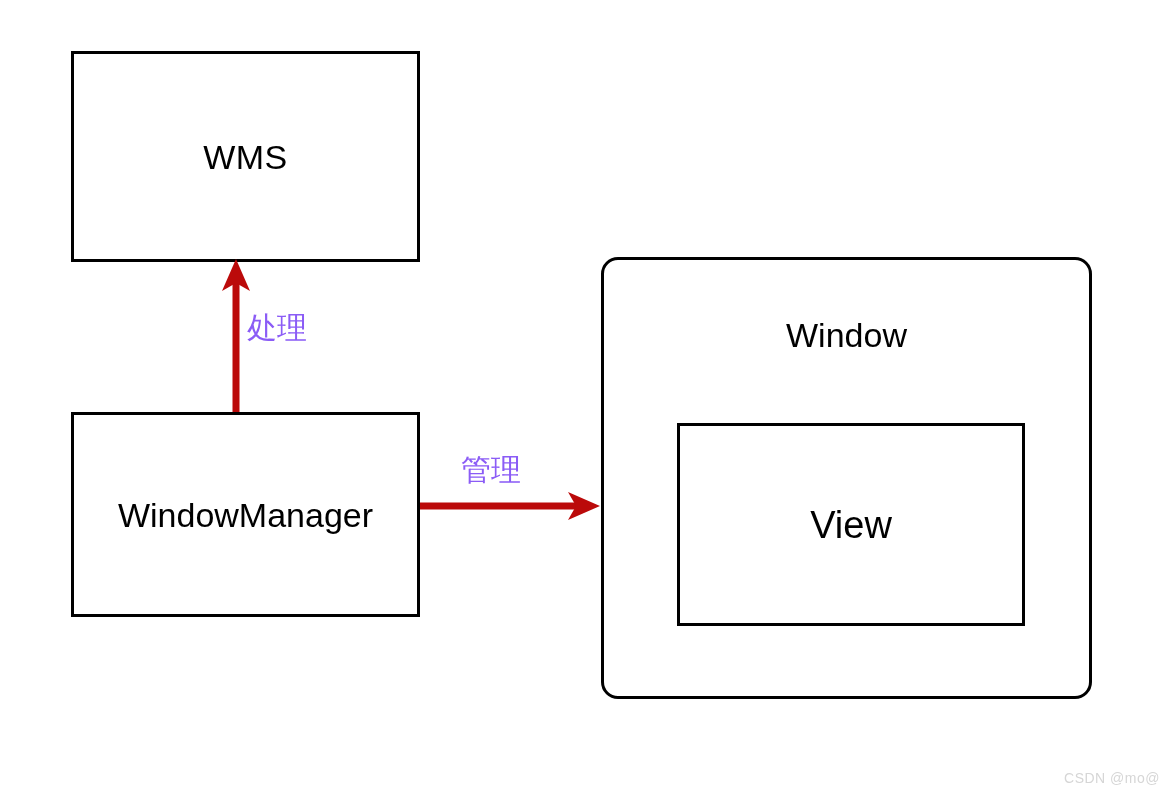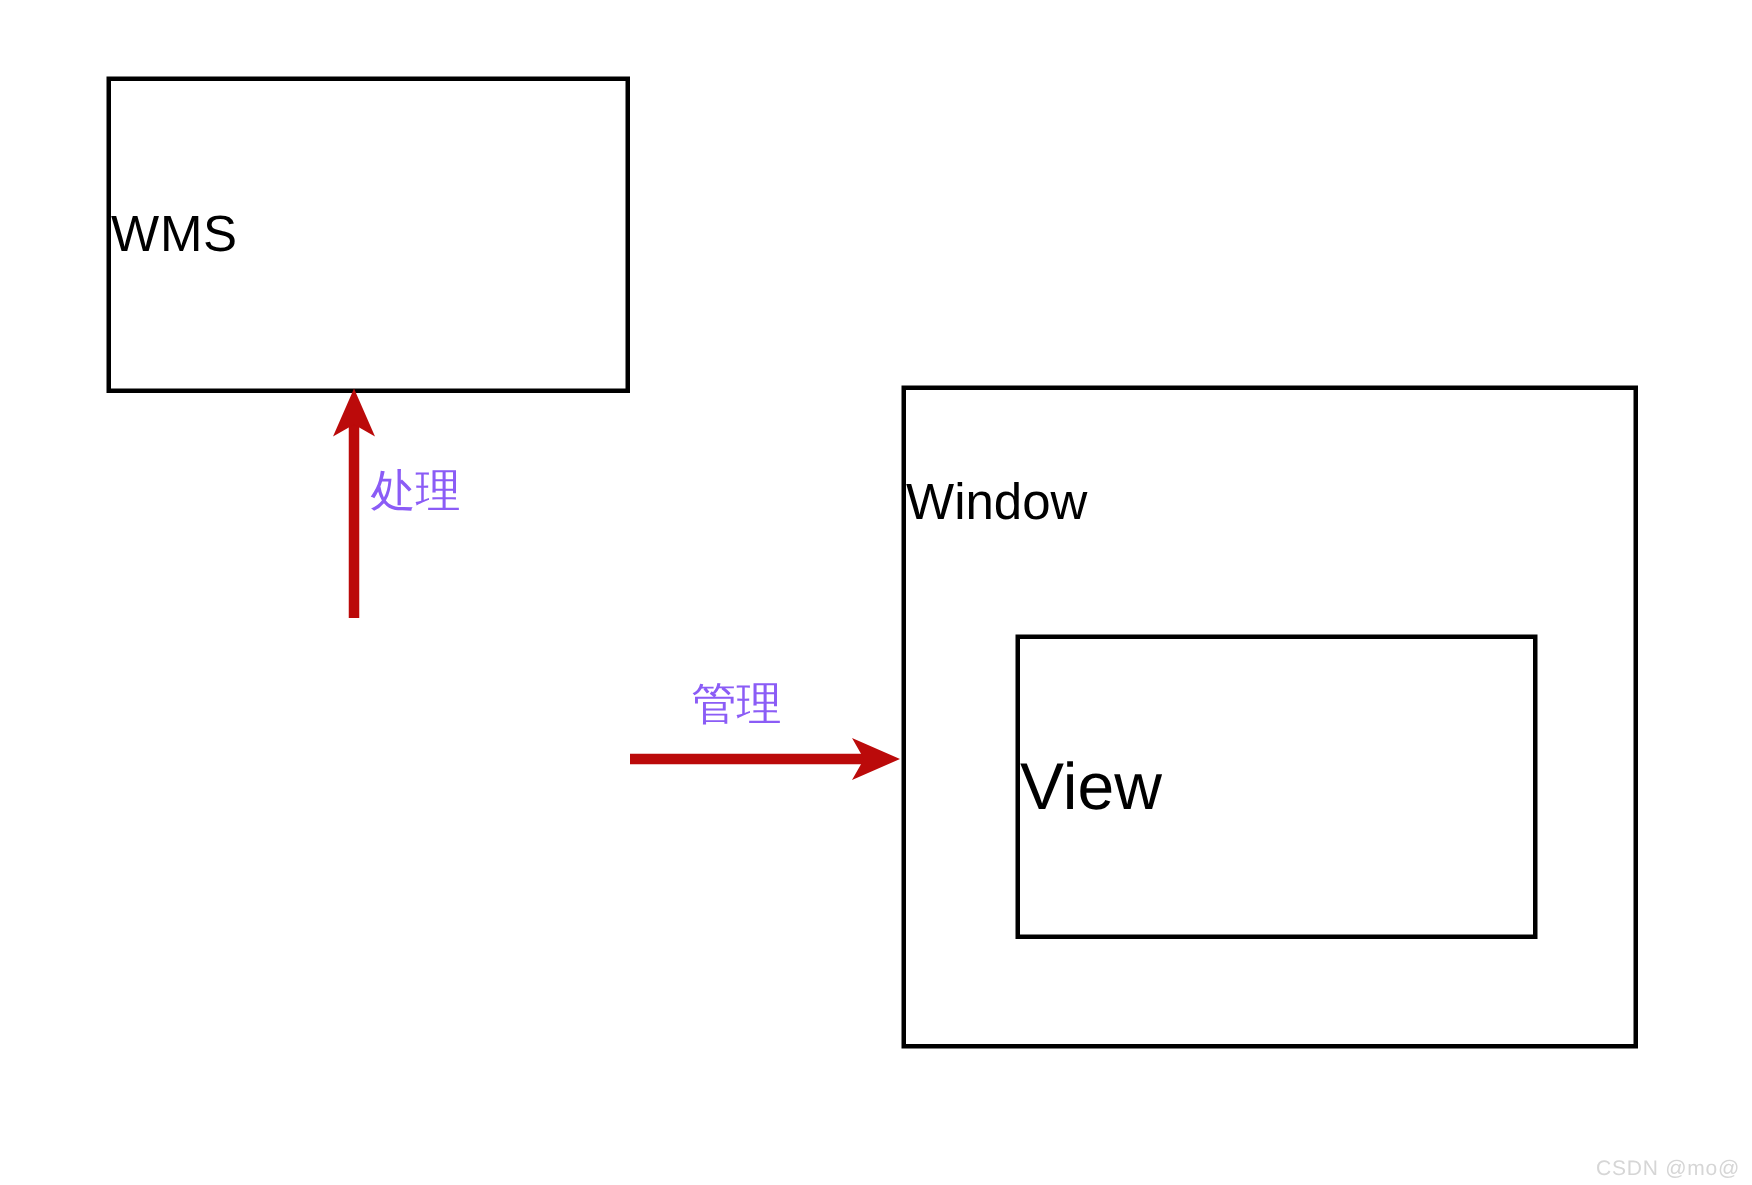--- a/index.html
+++ b/index.html
@@ -27,21 +27,21 @@
   .node {
     position: absolute;
     box-sizing: border-box;
     border: 3px solid #000000;
     background: #ffffff;
   }
   .node-label {
     position: absolute;
     left: 0;
     right: 0;
-    text-align: left;
+    text-align: center;
     color: #000000;
     font-family: "Liberation Sans", sans-serif;
     font-weight: 400;
     white-space: nowrap;
   }
 
   
   #wms-node {
     left: 71px;
     top: 51px;
@@ -67,37 +67,38 @@
     transform: translateY(-50%);
     font-size: 34px;
   }
 
   
   #window-node {
     left: 601px;
     top: 257px;
     width: 491px;
     height: 442px;
+    border-radius: 17px;
   }
   #window-node > .node-label {
     top: 56px;
     font-size: 34px;
   }
 
   
   #view-node {
     left: 73px;
     top: 163px;
     width: 348px;
     height: 203px;
   }
   #view-node .node-label {
     top: 50%;
     transform: translateY(-50%);
-    font-size: 44px;
+    font-size: 38px;
   }
 
   
   .arrow-layer {
     position: absolute;
     left: 0;
     top: 0;
     width: 1168px;
     height: 790px;
     pointer-events: none;
@@ -135,20 +136,23 @@
 </style>
 </head>
 <body>
 
 <div class="canvas">
 
   <div class="node" id="wms-node">
     <div class="node-label">WMS</div>
   </div>
 
+  <div class="node" id="windowmanager-node">
+    <div class="node-label">WindowManager</div>
+  </div>
 
   <div class="node" id="window-node">
     <div class="node-label">Window</div>
 
     <div class="node" id="view-node">
       <div class="node-label">View</div>
     </div>
   </div>
 
   <svg class="arrow-layer" viewBox="0 0 1168 790">

